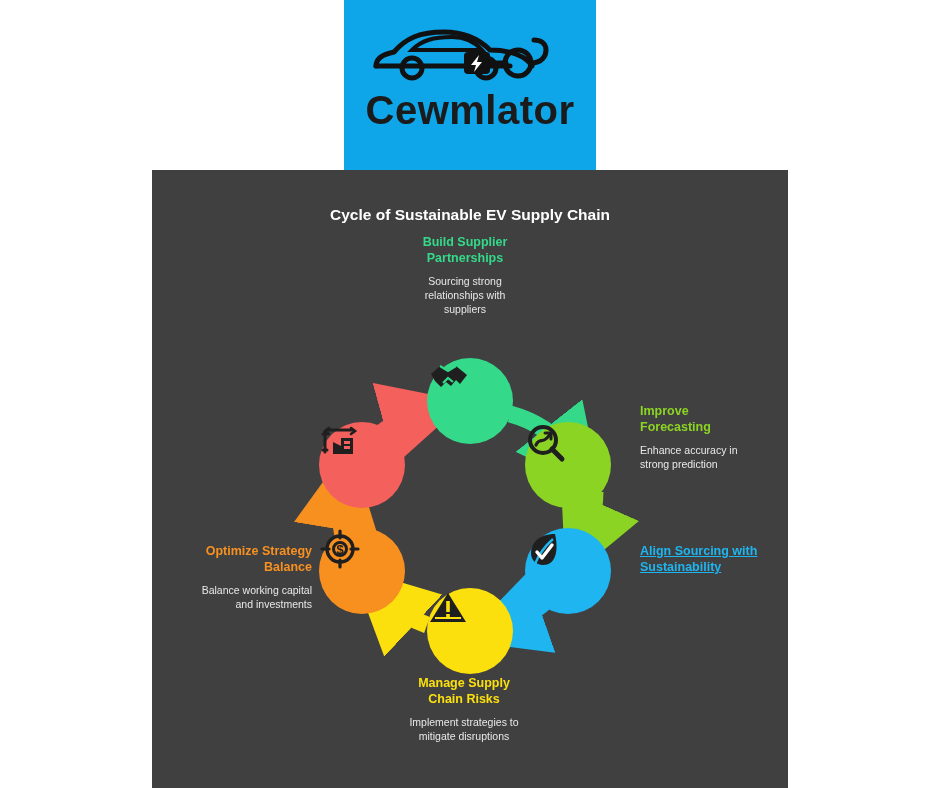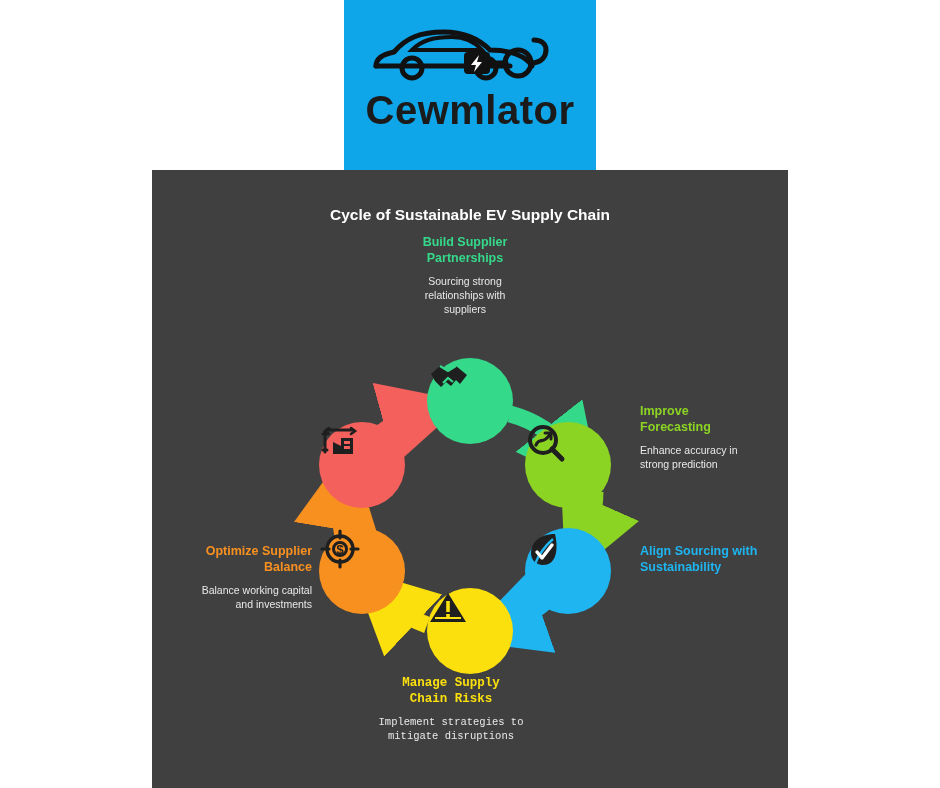--- a/index.html
+++ b/index.html
@@ -223,37 +223,37 @@
     <div class="node" style="left:373px; top:358px; background:#1eb5f0;">
       <span>
         <svg width="40" height="42" viewBox="0 0 40 42">
           <path d="M30 6 C14 6 6 15 6 25 C6 32 11 37 18 37 C30 37 34 24 30 6 Z" fill="#1f1f1f"></path>
           <path d="M10 36 C14 26 20 18 28 11" stroke="#1eb5f0" stroke-width="2.4" fill="none"></path>
           <path d="M12 24 L17 30 L27 17" stroke="#ffffff" stroke-width="3.4" fill="none" stroke-linecap="round" stroke-linejoin="round"></path>
         </svg>
       </span>
     </div>
     <div class="label-block align-left" style="left:488px; top:373px;">
-      <div class="label-title" style="color:#1eb5f0;">
+      <div class="label-title" style="color:#1eb5f0;text-decoration:underline;">
         <span>Align Sourcing with</span><br>
         <span>Sustainability</span>
       </div>
     </div>
 
     <div class="node" style="left:275px; top:418px; background:#fbe00d;">
       <span>
         <svg width="42" height="40" viewBox="0 0 42 40">
           <path d="M21 5 L39 34 L3 34 Z" fill="#1f1f1f"></path>
           <rect x="19.2" y="13" width="3.6" height="11" fill="#fbe00d"></rect>
           <rect x="19.2" y="26" width="3.6" height="3.6" fill="#fbe00d"></rect>
           <path d="M8 30 L34 30" stroke="#fbe00d" stroke-width="2"></path>
         </svg>
       </span>
     </div>
-    <div class="label-block align-center" style="left:224px; top:505px;font-family:Liberation Mono, monospace;">
+    <div class="label-block align-center" style="left:237px; top:505px;">
       <div class="label-title" style="color:#fbe00d;">
         <span>Manage Supply</span><br>
         <span>Chain Risks</span>
       </div>
       <div class="label-desc">
         <span>Implement strategies to</span><br>
         <span>mitigate disruptions</span>
       </div>
     </div>
 
@@ -262,21 +262,21 @@
         <svg width="42" height="42" viewBox="0 0 42 42">
           <circle cx="21" cy="21" r="13" fill="none" stroke="#1f1f1f" stroke-width="3.4"></circle>
           <circle cx="21" cy="21" r="6.5" fill="none" stroke="#1f1f1f" stroke-width="3"></circle>
           <path d="M21 3 L21 10 M21 32 L21 39 M3 21 L10 21 M32 21 L39 21" stroke="#1f1f1f" stroke-width="3.2" stroke-linecap="round"></path>
           <text x="21" y="26" text-anchor="middle" font-size="13" font-weight="bold" fill="#1f1f1f" font-family="Liberation Sans, sans-serif">$</text>
         </svg>
       </span>
     </div>
     <div class="label-block align-right" style="left:10px; top:373px;">
       <div class="label-title" style="color:#f89020;">
-        <span>Optimize Supplier</span><br>
+        <span>Optimize Strategy</span><br>
         <span>Balance</span>
       </div>
       <div class="label-desc">
         <span>Balance working capital</span><br>
         <span>and investments</span>
       </div>
     </div>
 
     <div class="node" style="left:167px; top:252px; background:#f4605c;">
       <span>

